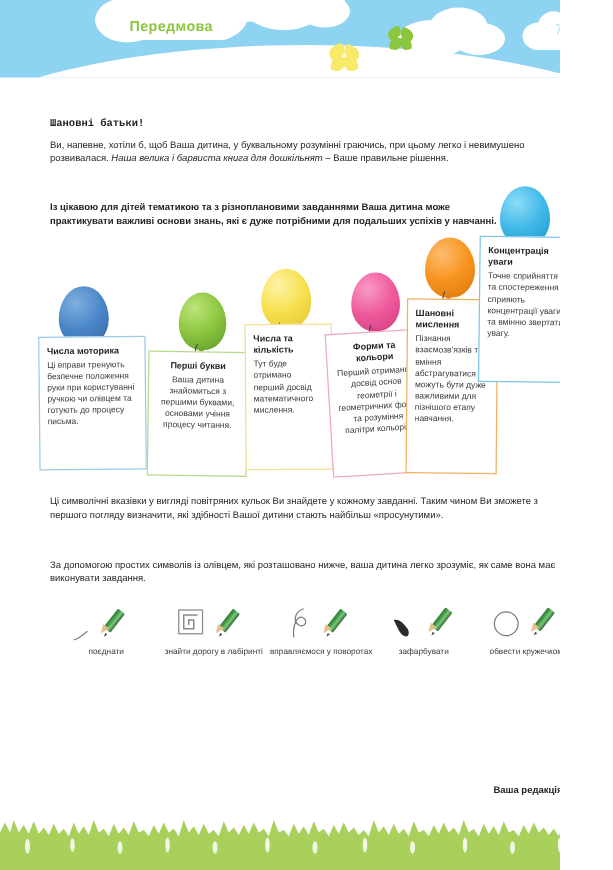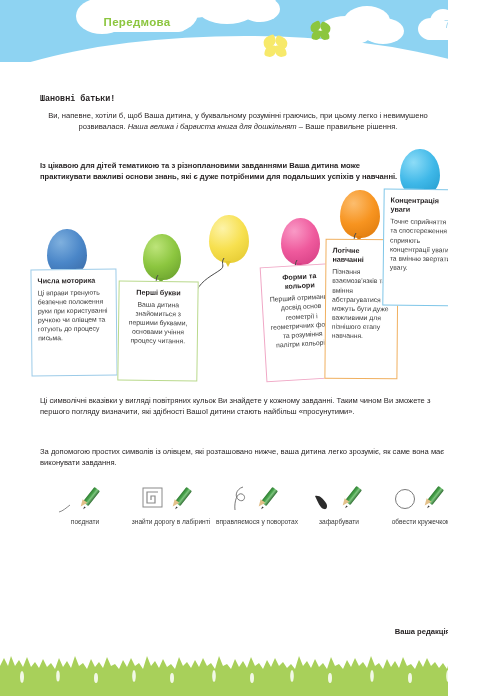--- a/index.html
+++ b/index.html
@@ -111,21 +111,21 @@
   </div>
   <div class="butterfly" style="left:310px;top:22px;width:22px;height:19px;">
     <div class="bf-wing" style="left:0;top:0;width:11px;height:9px;background:#8cc63f;transform:rotate(-22deg);"></div>
     <div class="bf-wing" style="left:10px;top:1px;width:11px;height:9px;background:#8cc63f;transform:rotate(24deg) scaleX(-1);"></div>
     <div class="bf-wing" style="left:2px;top:8px;width:9px;height:10px;background:#8cc63f;transform:rotate(12deg);"></div>
     <div class="bf-wing" style="left:10px;top:8px;width:9px;height:10px;background:#8cc63f;transform:rotate(-12deg) scaleX(-1);"></div>
   </div>
 
   <div class="txt t-head" style="left:40px;top:94px;width:400px;">Шановні батьки!</div>
 
-  <div class="txt t-body" style="left:40px;top:111px;width:396px;text-align:center;">
+  <div class="txt t-body" style="left:40px;top:111px;width:396px;">
     <span>Ви, напевне, хотіли б, щоб Ваша дитина, у буквальному розумінні граючись, при цьому легко і невимушено розвивалася. </span><i>Наша велика і барвиста книга для дошкільнят</i><span> – Ваше правильне рішення.</span>
   </div>
 
   <div class="txt t-body" style="left:40px;top:161px;width:360px;font-weight:bold;">Із цікавою для дітей тематикою та з різноплановими завданнями Ваша дитина може практикувати важливі основи знань, які є дуже потрібними для подальших успіхів у навчанні.</div>
 
   <div class="balloon" style="left:47px;top:229px;width:40px;height:56px;">
     <div class="bl-body" style="width:40px;height:48px;background:radial-gradient(circle at 34% 28%, #7fb0de 0%, #4a86c8 48%, #36659f 100%);"></div>
     <div class="bl-knot" style="left:16px;top:46px;border-top:6px solid #3a6fae;"></div>
   </div>
   <svg class="bl-string" style="left:47px;top:272px;width:36px;height:26px;" viewBox="0 0 36 26">
@@ -175,28 +175,32 @@
   <div class="card" style="left:31px;top:269px;width:86px;height:107px;border:1px solid #9ccbe8;padding:6px 6px;transform:rotate(-0.6deg);">
     <div class="c-title">Числа моторика</div>
     <div class="c-body">Ці вправи тренують безпечне положення руки при користуванні ручкою чи олівцем та готують до процесу письма.</div>
   </div>
 
   <div class="card" style="left:118px;top:281px;width:80px;height:100px;border:1px solid #b9d98c;padding:6px 6px;transform:rotate(0.8deg);">
     <div class="c-title" style="text-align:center;">Перші букви</div>
     <div class="c-body" style="text-align:center;">Ваша дитина знайомиться з першими буквами, основами учіння процесу читання.</div>
   </div>
 
+  <div class="card" style="left:196px;top:259px;width:70px;height:117px;border:1px solid #f2e08a;padding:6px 6px;transform:rotate(-0.4deg);">
+    <div class="c-title">Числа та кількість</div>
+    <div class="c-body">Тут буде отримано перший досвід математичного мислення.</div>
+  </div>
 
   <div class="card" style="left:263px;top:265px;width:78px;height:115px;border:1px solid #f0a8c6;padding:6px 6px;transform:rotate(-3.4deg);">
     <div class="c-title" style="text-align:center;">Форми та кольори</div>
     <div class="c-body" style="text-align:center;">Перший отриманий досвід основ геометрії і геометричних форм та розуміння палітри кольорів.</div>
   </div>
 
   <div class="card" style="left:325px;top:239px;width:73px;height:140px;border:1px solid #f0b060;padding:6px 6px;transform:rotate(0.5deg);">
-    <div class="c-title">Логічне навчанні</div>
+    <div class="c-title">Шановні мислення</div>
     <div class="c-body">Пізнання взаємозв'язків та вміння абстрагуватися можуть бути дуже важливими для пізнішого етапу навчання.</div>
   </div>
 
   <div class="card" style="left:383px;top:189px;width:76px;height:117px;border:1px solid #7fc6e8;padding:6px 6px;transform:rotate(0.7deg);">
     <div class="c-title">Концентрація уваги</div>
     <div class="c-body">Точне сприйняття та спостереження сприяють концентрації уваги та вмінню звертати увагу.</div>
   </div>
 
   <div class="txt t-body" style="left:40px;top:447px;width:408px;">За допомогою простих символів із олівцем, які розташовано нижче, ваша дитина легко зрозуміє, як саме вона має виконувати завдання.</div>
   <div class="txt t-body" style="left:40px;top:396px;width:408px;">Ці символічні вказівки у вигляді повітряних кульок Ви знайдете у кожному завданні. Таким чином Ви зможете з першого погляду визначити, які здібності Вашої дитини стають найбільш «просунутими».</div>

